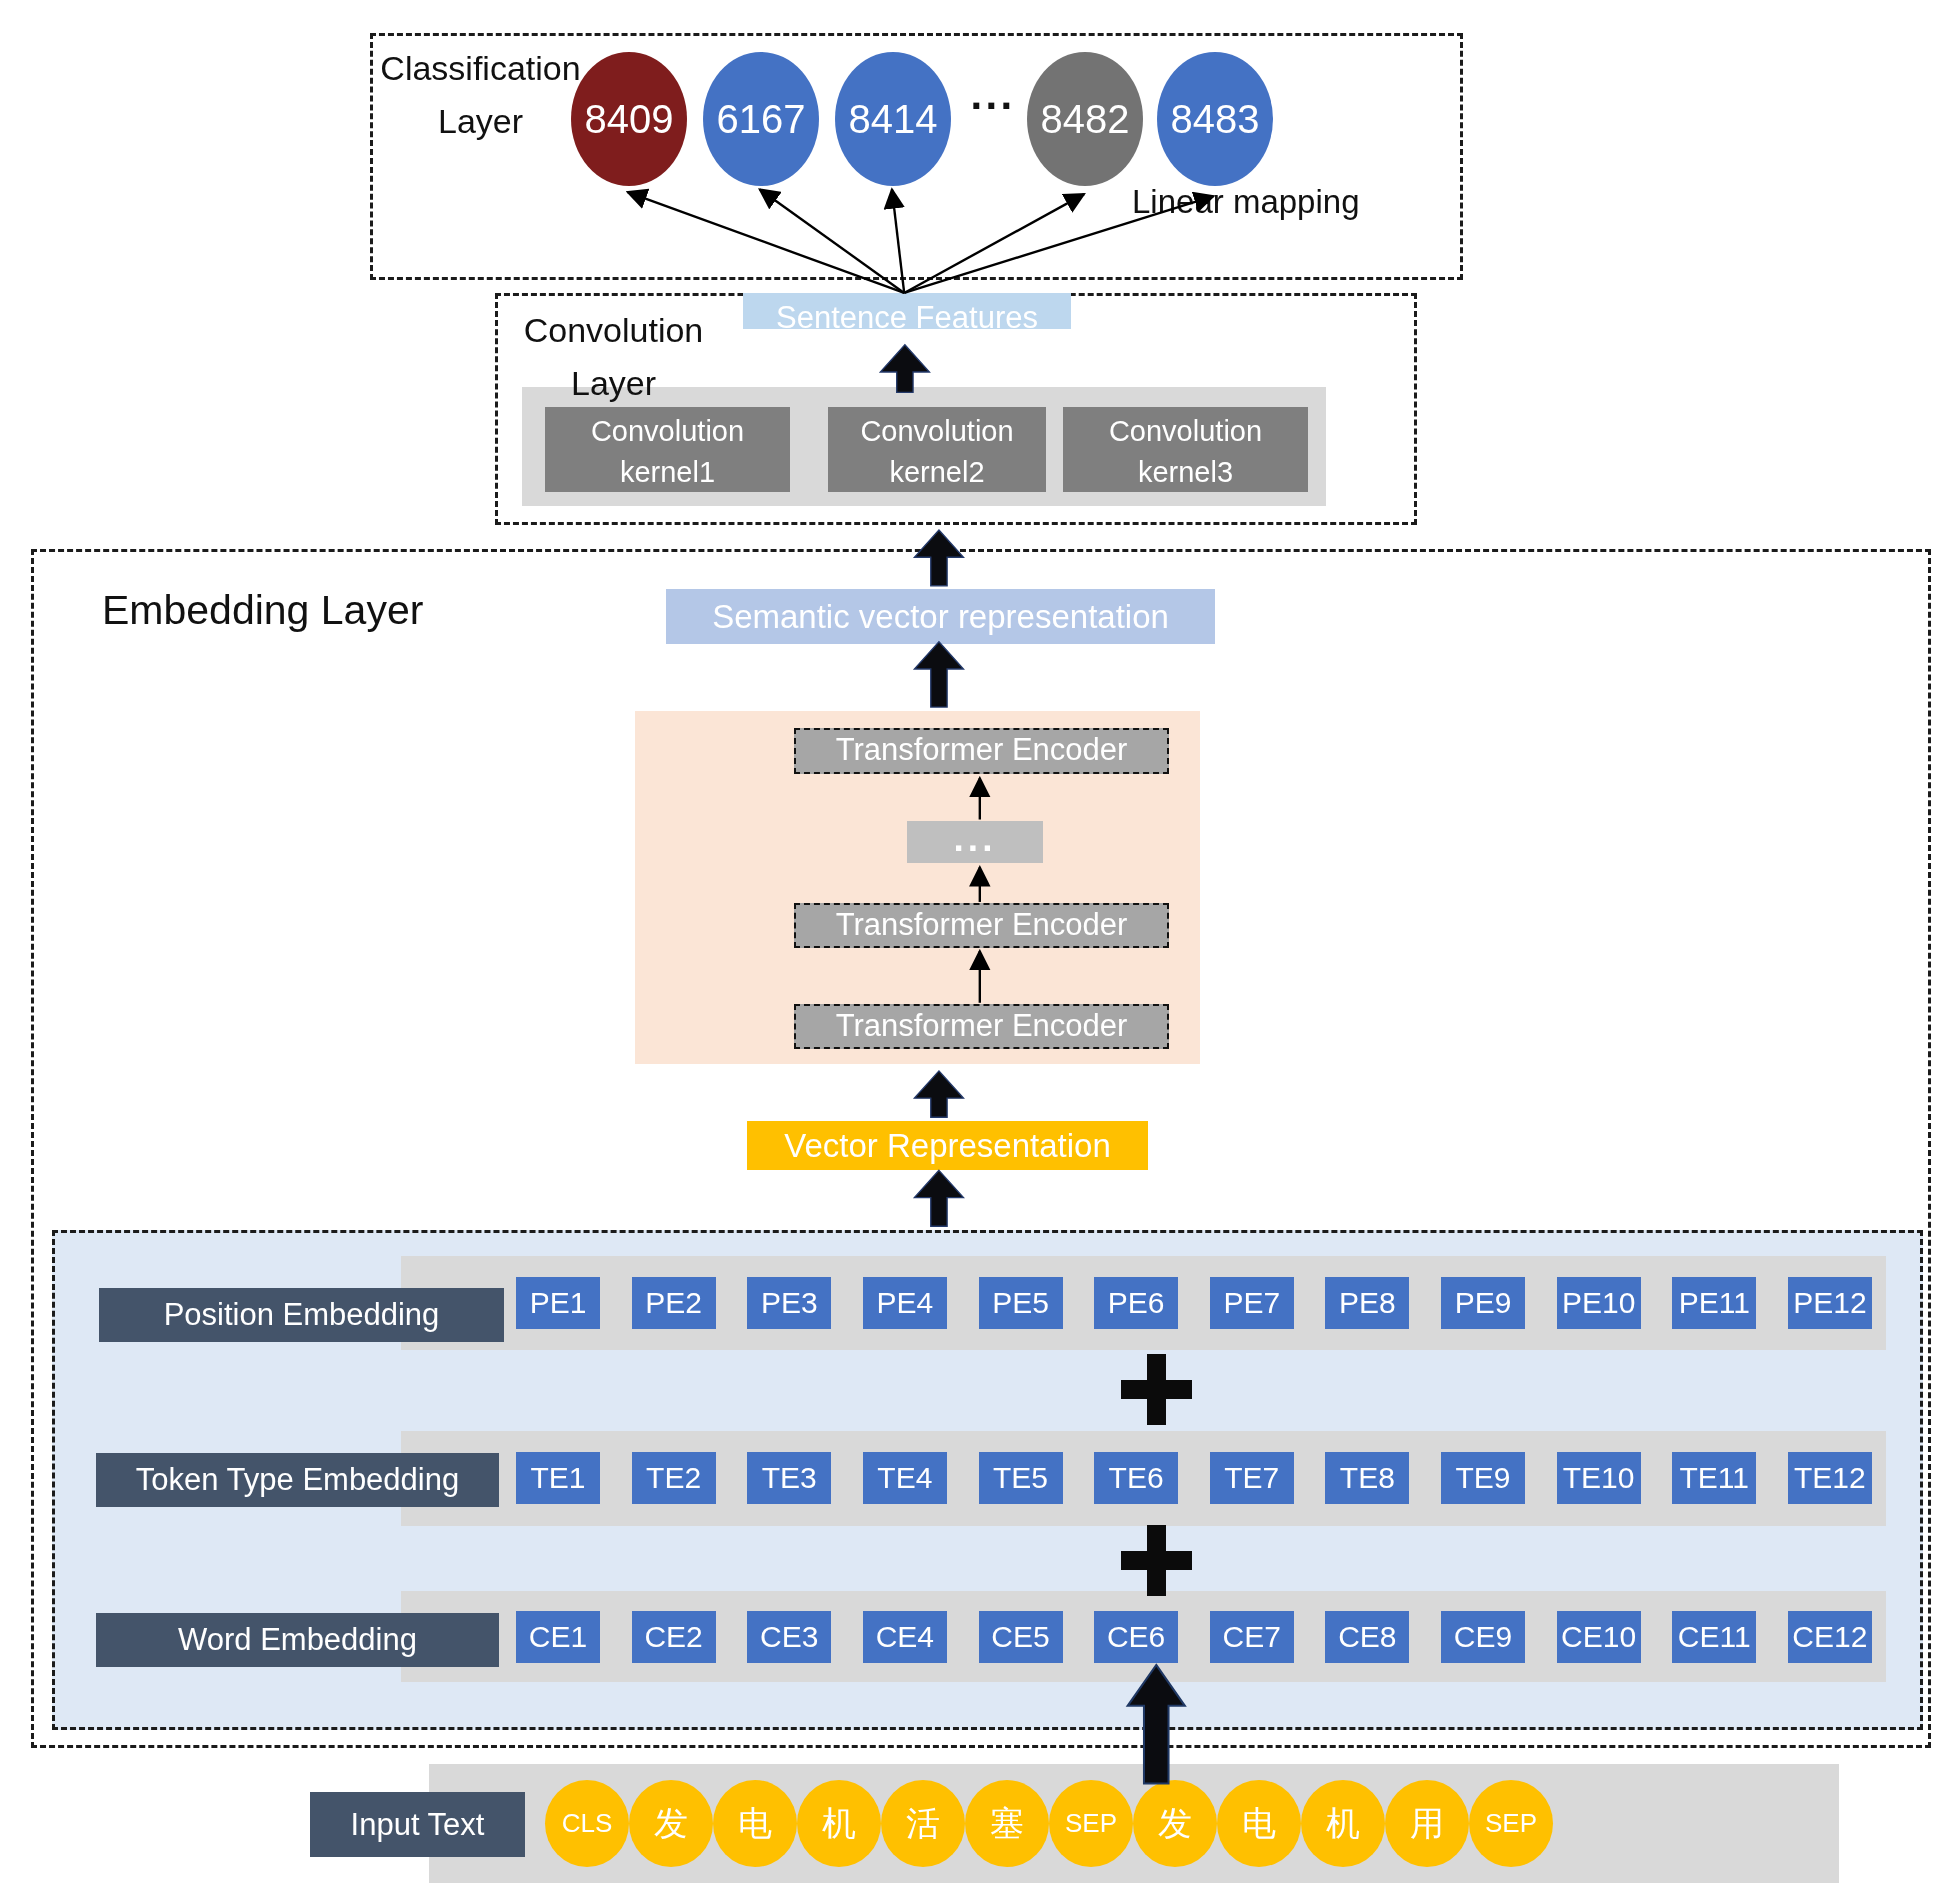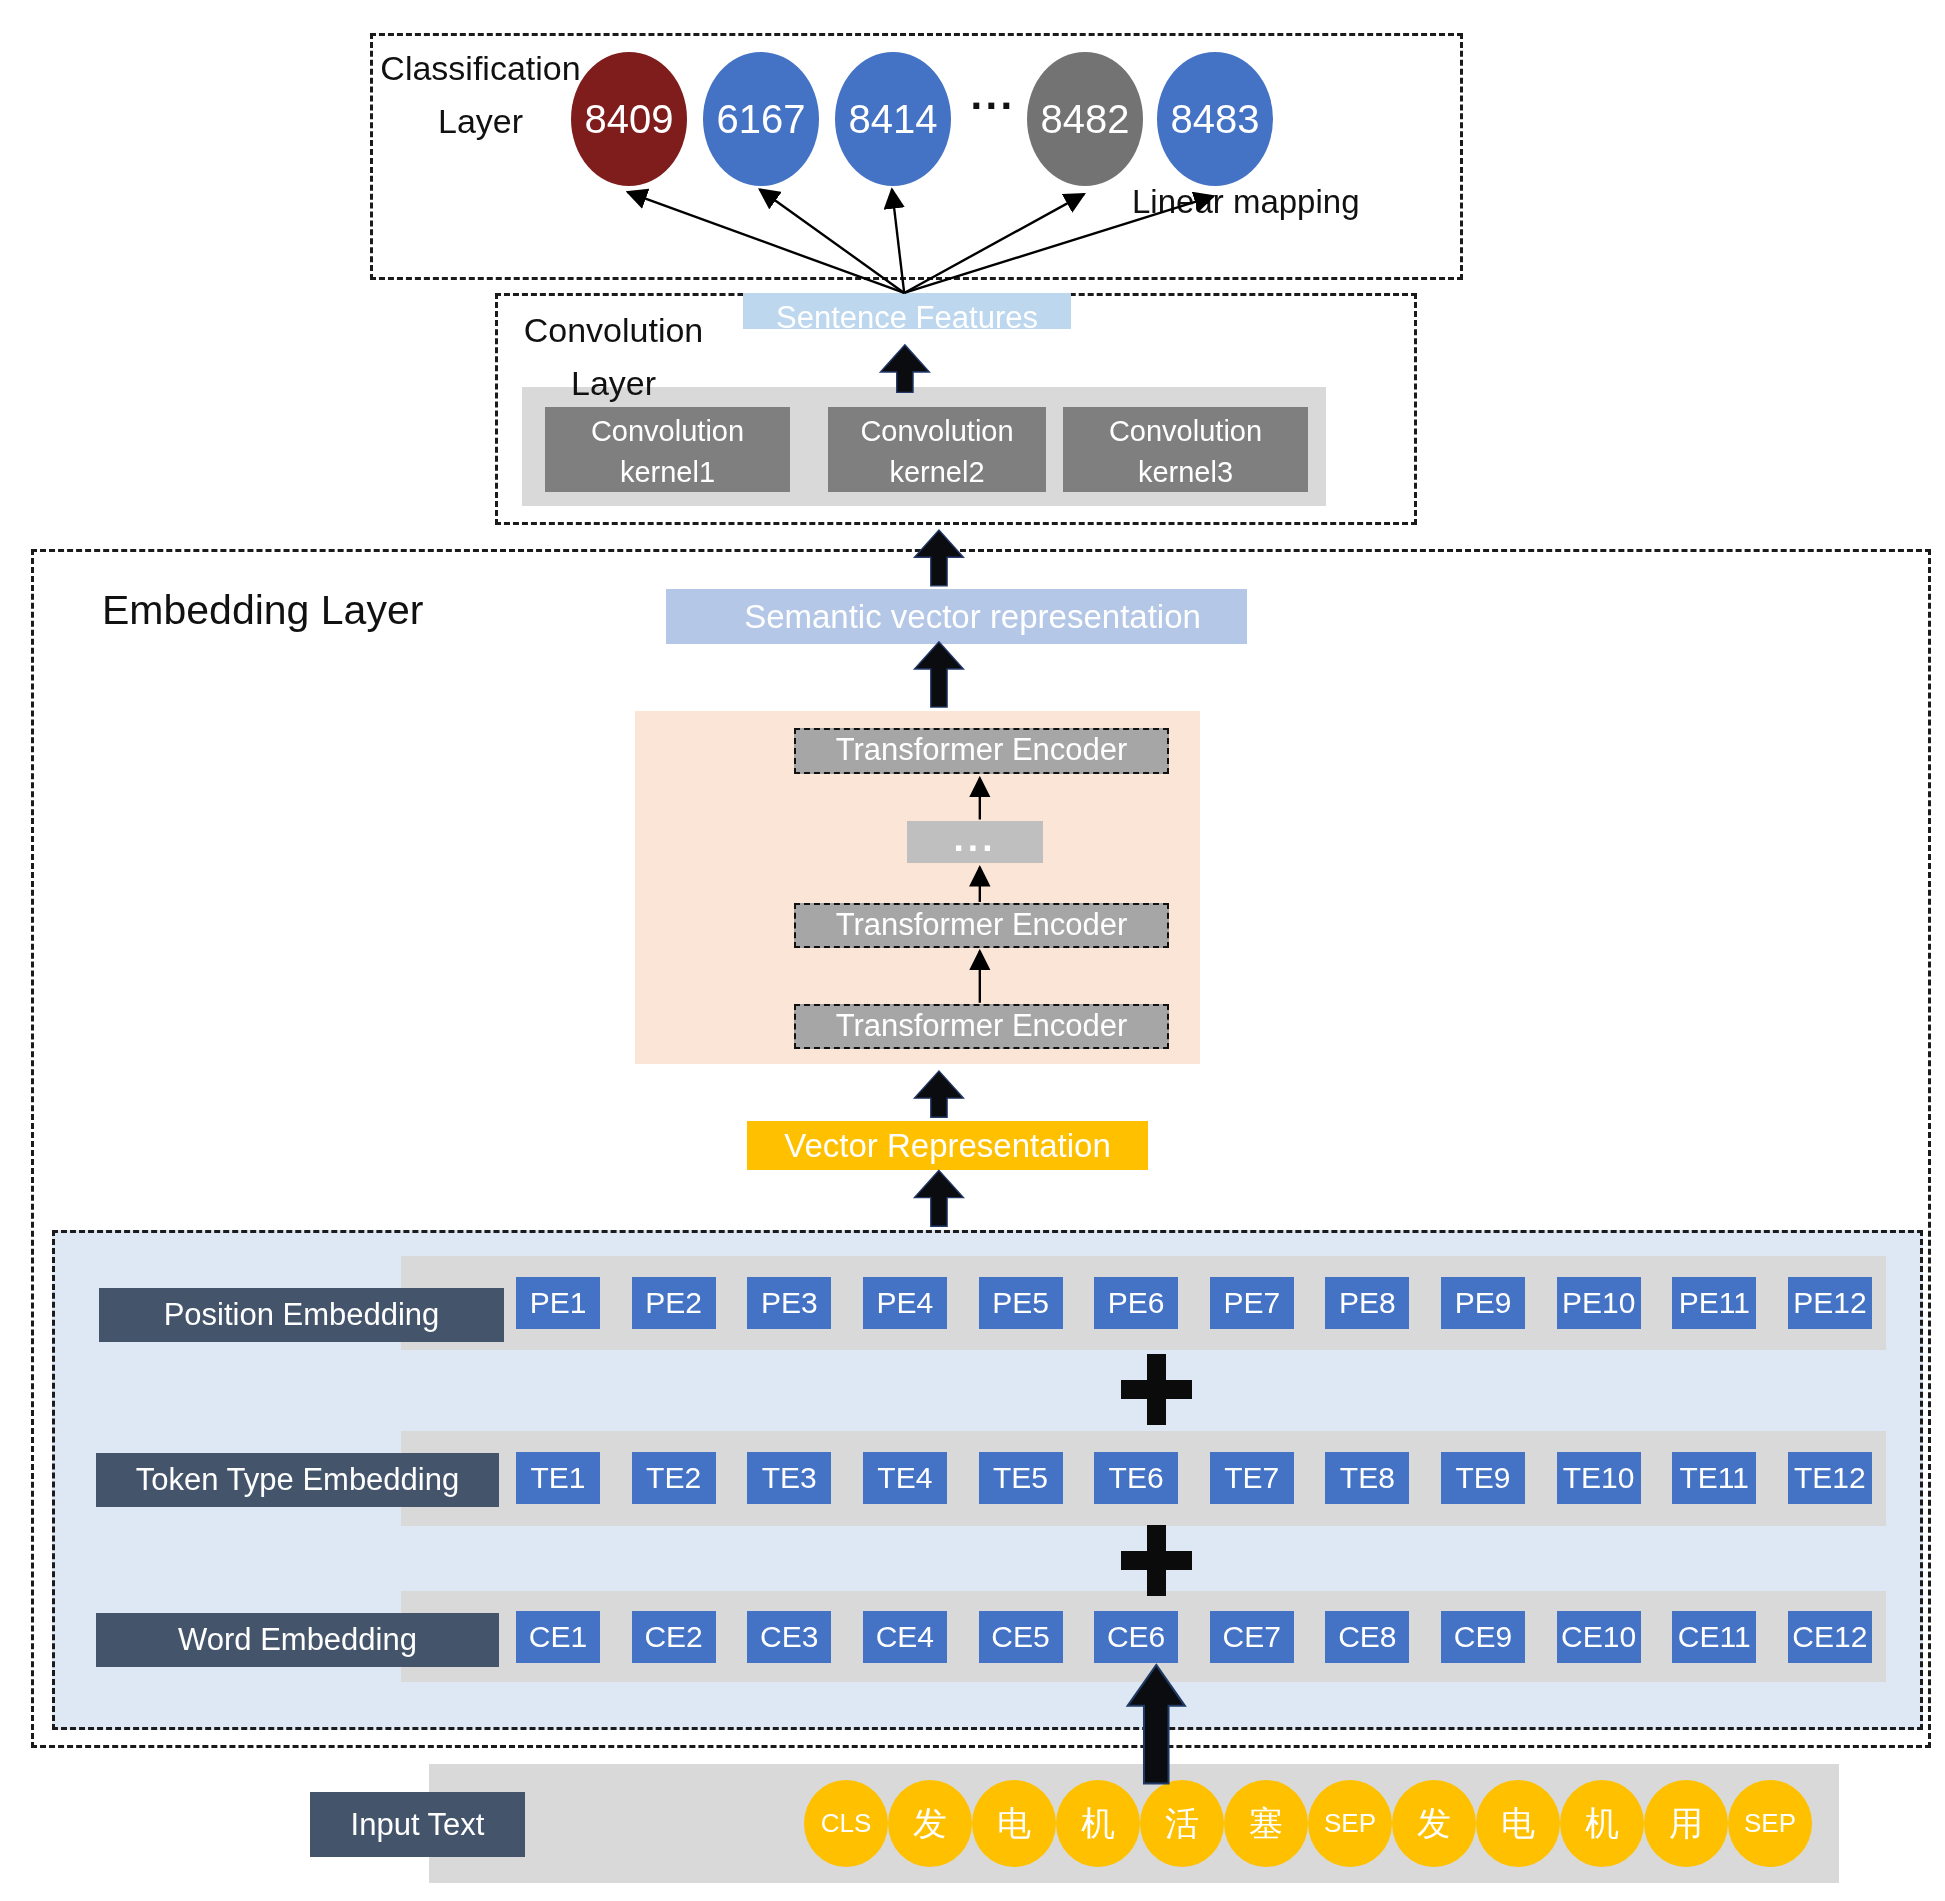--- a/index.html
+++ b/index.html
@@ -15,21 +15,21 @@
   .class-node{
     position:absolute;width:116px;height:134px;border-radius:50%;
     color:#fff;font-size:40px;text-align:center;line-height:134px;z-index:2;
   }
   .class-dots{position:absolute;color:#111;font-weight:bold;font-size:42px;letter-spacing:3.4px;z-index:2;}
   .plain-text{position:absolute;color:#111;z-index:3;}
 
   
   .fill-box{position:absolute;color:#fff;text-align:center;z-index:2;}
   .sky{background:var(--sky_blue);}
-  .periwinkle{background:var(--periwinkle_blue);padding-left:32px;}
+  .periwinkle{background:var(--periwinkle_blue);}
   .amber{background:var(--amber);}
   .kernel{background:var(--kernel_gray);font-size:29px;line-height:1.42;padding-top:4.1px;box-sizing:border-box;}
   .container-strip{position:absolute;background:var(--strip_gray);z-index:1;}
 
   .peach-box{position:absolute;background:var(--peach);z-index:1;}
   .encoder-box{
     position:absolute;background:var(--encoder_gray);border:2.7px dashed #111;
     color:#fff;text-align:center;font-size:31px;z-index:2;box-sizing:border-box;
   }
   .dots-box{
@@ -41,21 +41,21 @@
   .panel{position:absolute;background:var(--panel_blue);border:3.4px dashed #1b1b1b;z-index:0;}
   .row-label{
     position:absolute;background:var(--label_dark);color:#fff;text-align:center;
     font-size:31px;z-index:3;
   }
   .cells-row{position:absolute;display:flex;justify-content:space-between;z-index:3;}
   .cells-row .cell{
     width:84px;height:52px;background:var(--cell_blue);color:#fff;
     font-size:30px;text-align:center;line-height:52px;flex:0 0 auto;
   }
-  .tokens-row{position:absolute;display:flex;justify-content:flex-end;z-index:3;}
+  .tokens-row{position:absolute;display:flex;justify-content:flex-start;z-index:3;}
   .tokens-row .token{
     width:84px;height:87px;border-radius:50%;background:var(--token_yellow);
     color:#fff;font-size:34px;text-align:center;line-height:87px;flex:0 0 auto;
   }
   .tokens-row .token.latin{font-size:26px;}
 
   
   .plus-icon{position:absolute;width:71px;height:71px;z-index:4;}
   .plus-icon::before{content:"";position:absolute;left:0;top:26px;width:71px;height:19px;background:#0b0b0b;}
   .plus-icon::after{content:"";position:absolute;left:26px;top:0;width:19px;height:71px;background:#0b0b0b;}

